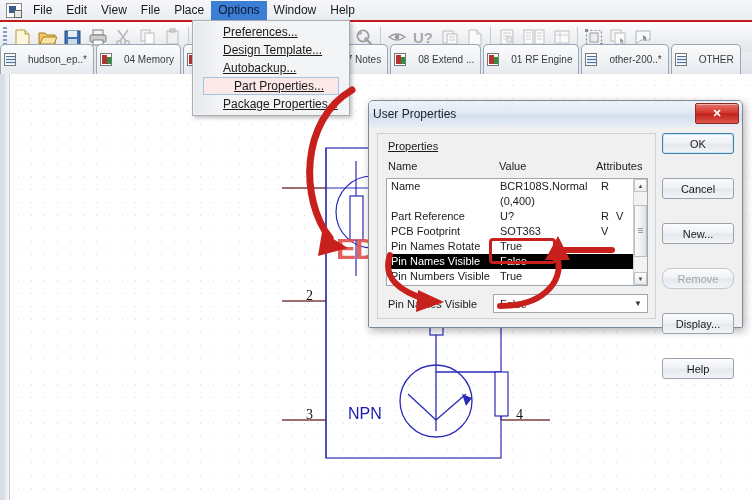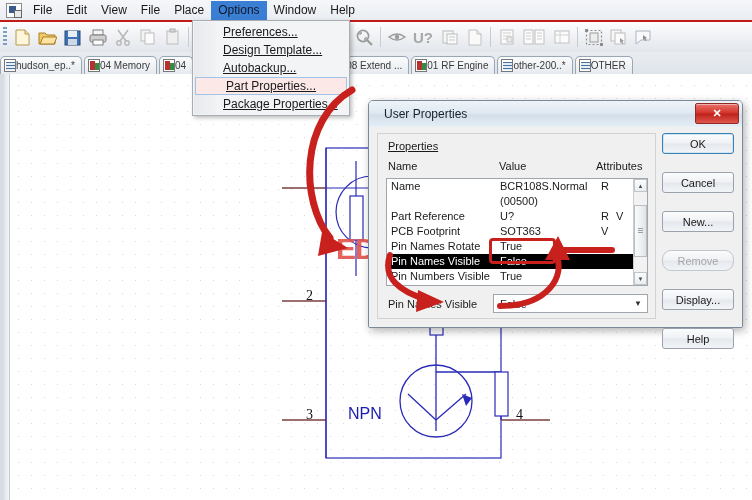--- a/index.html
+++ b/index.html
@@ -84,25 +84,25 @@
   }
 
   
   .tabbar {
     position: absolute; left: 0; top: 52px; width: 752px; height: 22px;
     background: linear-gradient(to bottom, #e9edf1 0%, #dfe4ea 100%);
     display: flex; align-items: flex-end;
     border-bottom: 1px solid #9aa7b5;
   }
   .tab {
-    height: 18px; margin-right: 2px; padding: 0 6px 0 3px;
+    height: 30px; margin-right: 2px; padding: 0 6px 0 3px;
     background: linear-gradient(to bottom, #fafbfc 0%, #e6eaef 100%);
     border: 1px solid #9aa7b5; border-bottom: none;
     border-radius: 5px 5px 0 0;
-    display: flex; align-items: center; gap: 0;
+    display: flex; align-items: center; gap: 12px;
     font-size: 10px; color: #3a3a3a; white-space: nowrap;
     box-sizing: border-box;
   }
   .tabico {
     width: 12px; height: 13px; flex: none;
     border: 1px solid #777; background: #fff;
     position: relative; box-sizing: border-box;
   }
   .tabico.sch:before {
     content: ""; position: absolute; left: 1px; top: 1px;
@@ -174,42 +174,42 @@
     background: linear-gradient(to right, #e8e9ec, #f1f2f4);
   }
   .dd-item {
     position: relative; height: 18px; line-height: 18px;
     padding-left: 30px; font-size: 12px; color: #1a1a1a;
     white-space: nowrap; box-sizing: border-box; text-decoration: underline;
   }
   .dd-item.sel {
     background: #fde8e8;
     border: 1px solid #9fc4e8;
-    margin: 0 2px; height: 18px; line-height: 16px;
+    margin: 0 10px; height: 18px; line-height: 16px;
   }
 
   
   .dialog {
     position: absolute; left: 368px; top: 100px; width: 375px; height: 228px;
     background: #f0f0f0;
     border: 1px solid #7a8a99;
     border-radius: 5px 5px 2px 2px;
     box-shadow: 2px 3px 8px rgba(0,0,0,0.3);
     z-index: 50;
     box-sizing: border-box;
   }
   .dlg-title {
     position: relative; height: 26px;
     background: linear-gradient(to bottom, #eef3f8 0%, #e0e9f2 45%, #d4dfeb 55%, #e6eef6 100%);
     border-radius: 4px 4px 0 0;
     border-bottom: 1px solid #c2ccd6;
     display: flex; align-items: center;
   }
   .dlg-title-text {
-    margin-left: 15px; font-size: 12px; color: #16212c;
+    margin-left: 4px; font-size: 12px; color: #16212c;
   }
   .dlg-close {
     position: absolute; right: 3px; top: 2px; width: 42px; height: 19px;
     background: linear-gradient(to bottom, #e8736a 0%, #d2332a 48%, #bd211a 52%, #e0564d 100%);
     border: 1px solid #8e2a24; border-radius: 2px 3px 2px 2px;
     display: flex; align-items: center; justify-content: center;
     color: #fff; font-size: 11px; font-weight: bold;
     box-shadow: inset 0 1px 0 rgba(255,255,255,0.45);
   }
   .dlg-body {
@@ -274,21 +274,21 @@
   }
   .bottom-combo .bcval { margin-left: 6px; font-size: 11px; color: #1a1a1a; }
   .bottom-combo .bcarr {
     position: absolute; right: 5px; font-size: 8px; color: #333;
   }
 
   .btncol {
     position: absolute; right: 8px; top: 6px; width: 72px;
   }
   .dbtn {
-    width: 72px; height: 21px; margin-bottom: 18px;
+    width: 72px; height: 21px; margin-bottom: 24px;
     background: linear-gradient(to bottom, #fbfcfd 0%, #eff1f4 48%, #e4e8ed 52%, #f2f4f7 100%);
     border: 1px solid #9aa3ac; border-radius: 3px;
     display: flex; align-items: center; justify-content: center;
     font-size: 11px; color: #1a1a1a; box-sizing: border-box;
   }
   .dbtn.default {
     border: 1px solid #3c7fb1;
     box-shadow: inset 0 0 0 1px #cfe6f7;
   }
   .dbtn.disabled { color: #a6a6a6; border-color: #c2c7cc; border-radius: 9px; }
@@ -586,21 +586,21 @@
         <span class="col-head" style="left:121px;">Value</span>
         <span class="col-head" style="left:218px;">Attributes</span>
 
         <div class="grid">
           <div class="grow">
             <span class="gc-name">Name</span>
             <span class="gc-val">BCR108S.Normal</span>
             <span class="gc-attr">R</span>
           </div>
           <div class="grow">
-            <span class="gc-val">(00500)</span>
+            <span class="gc-val">(0,400)</span>
             <span class="gc-attr"></span>
           </div>
           <div class="grow">
             <span class="gc-name">Part Reference</span>
             <span class="gc-val">U?</span>
             <span class="gc-attr">R V</span>
           </div>
           <div class="grow">
             <span class="gc-name">PCB Footprint</span>
             <span class="gc-val">SOT363</span>

